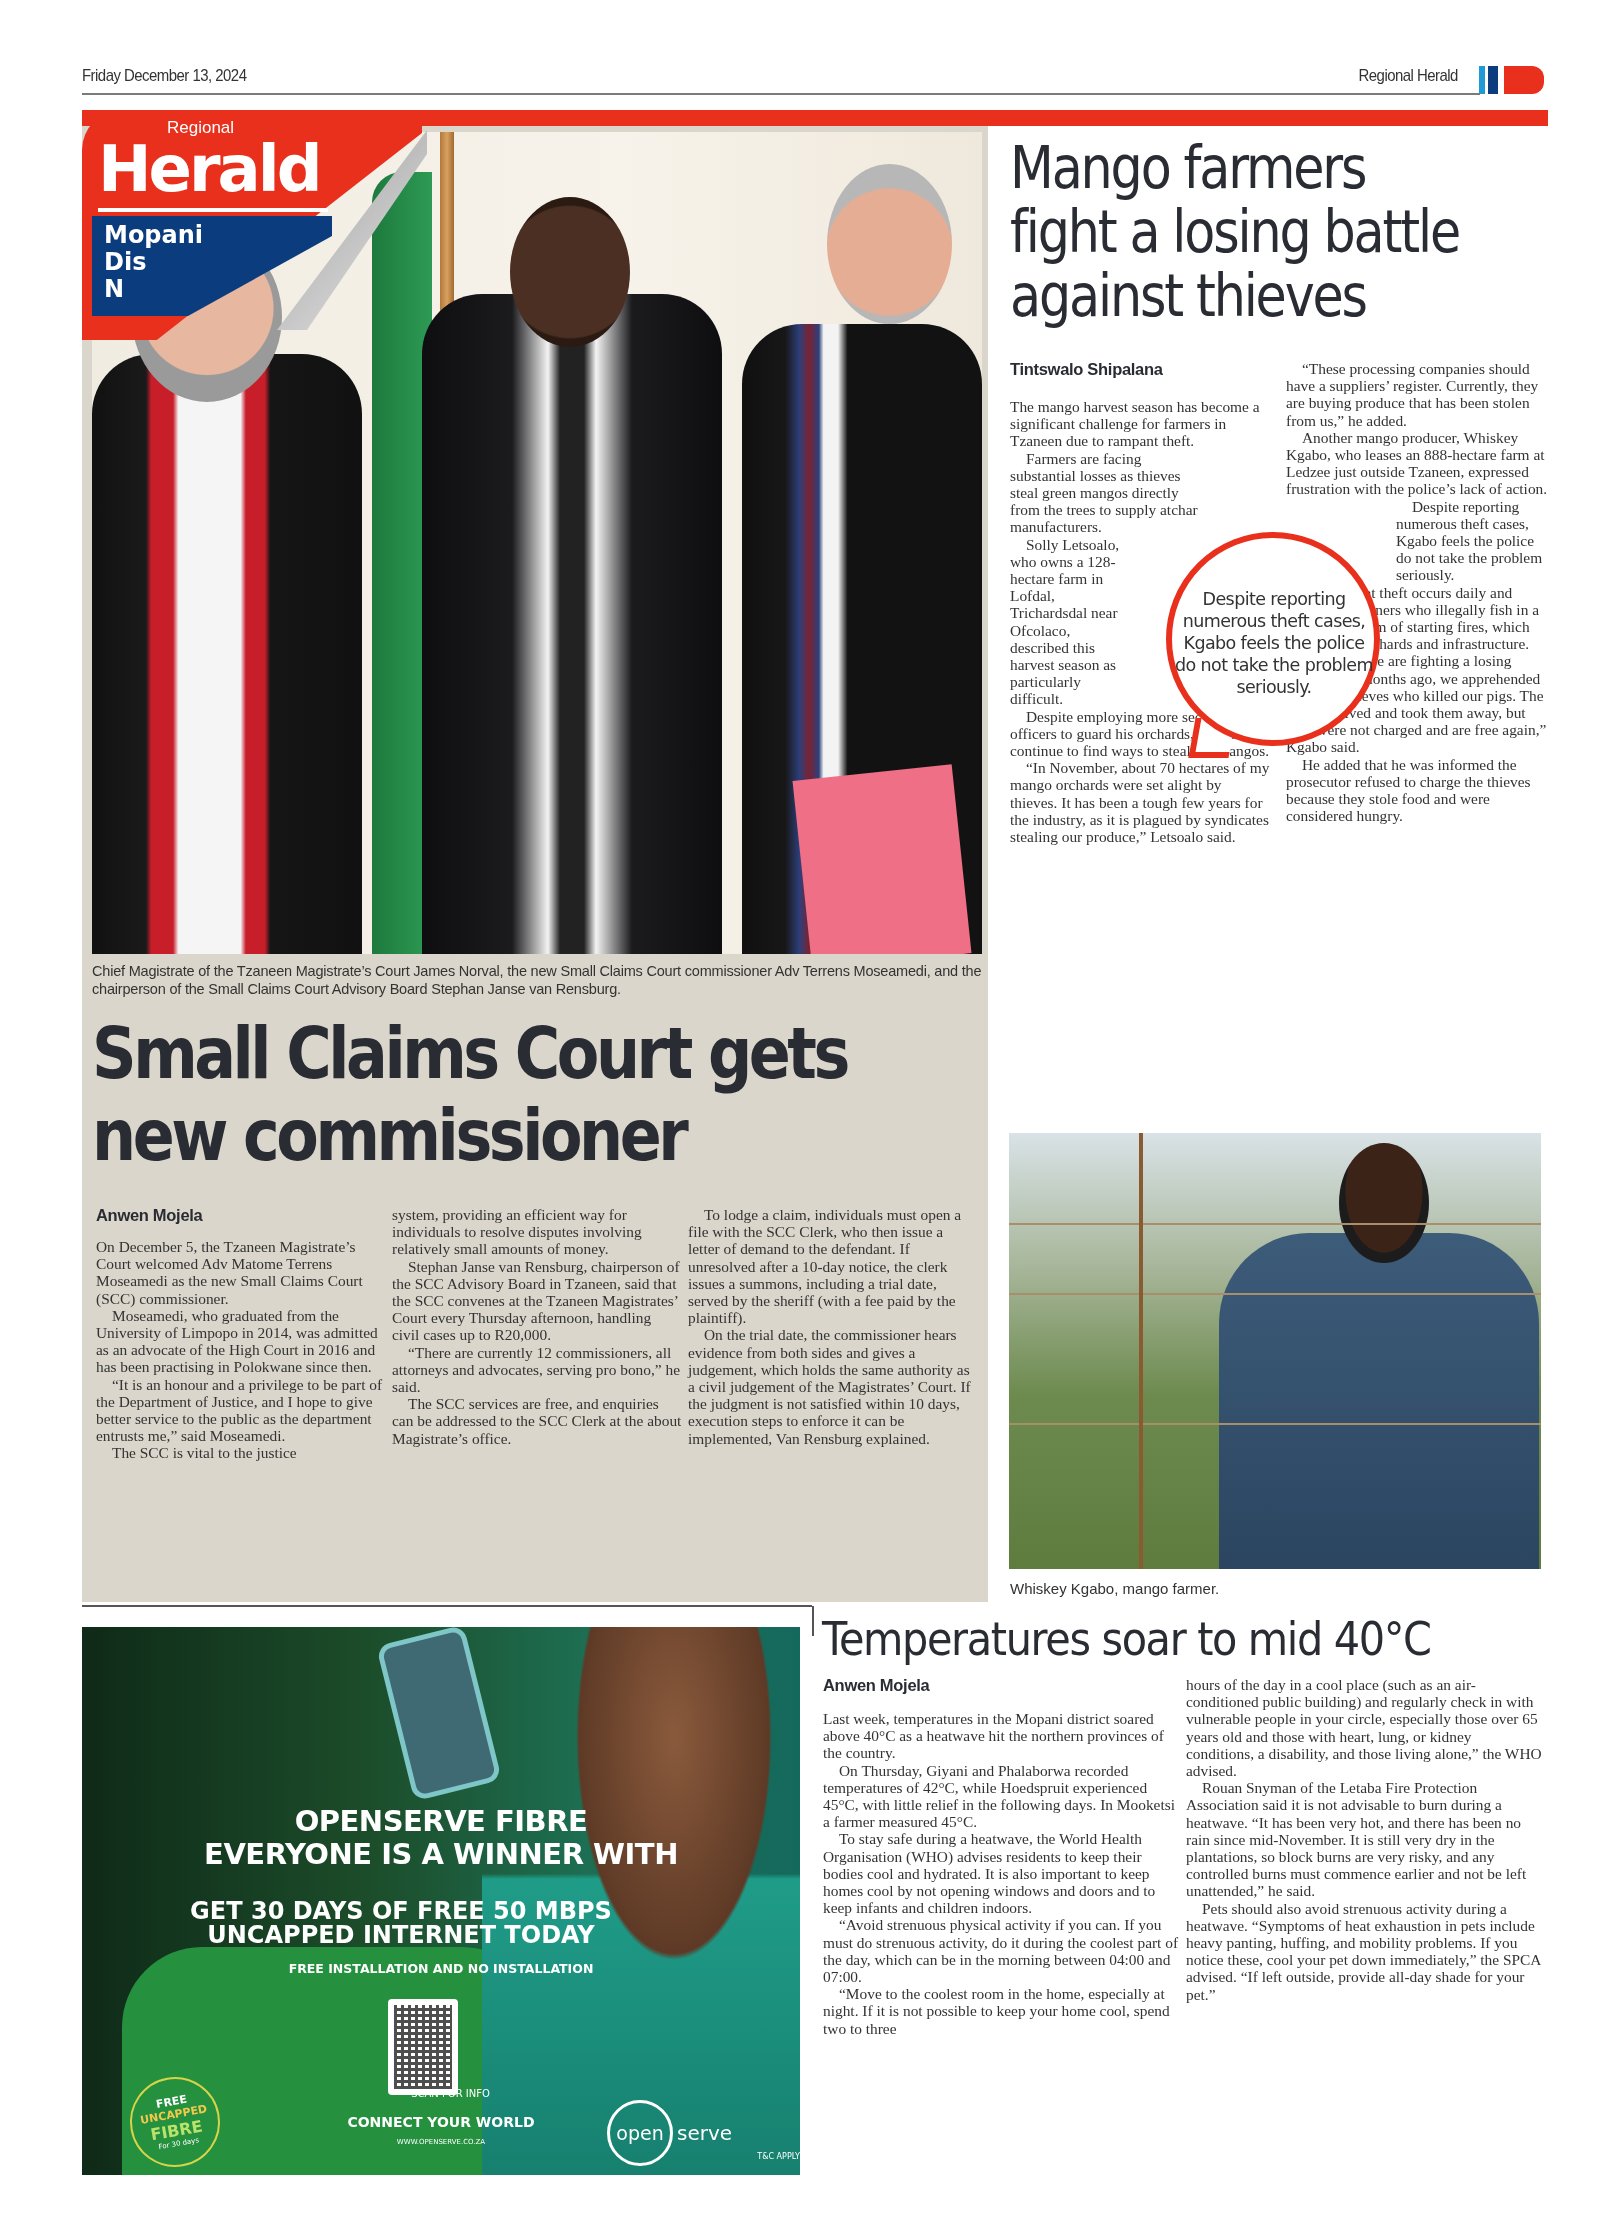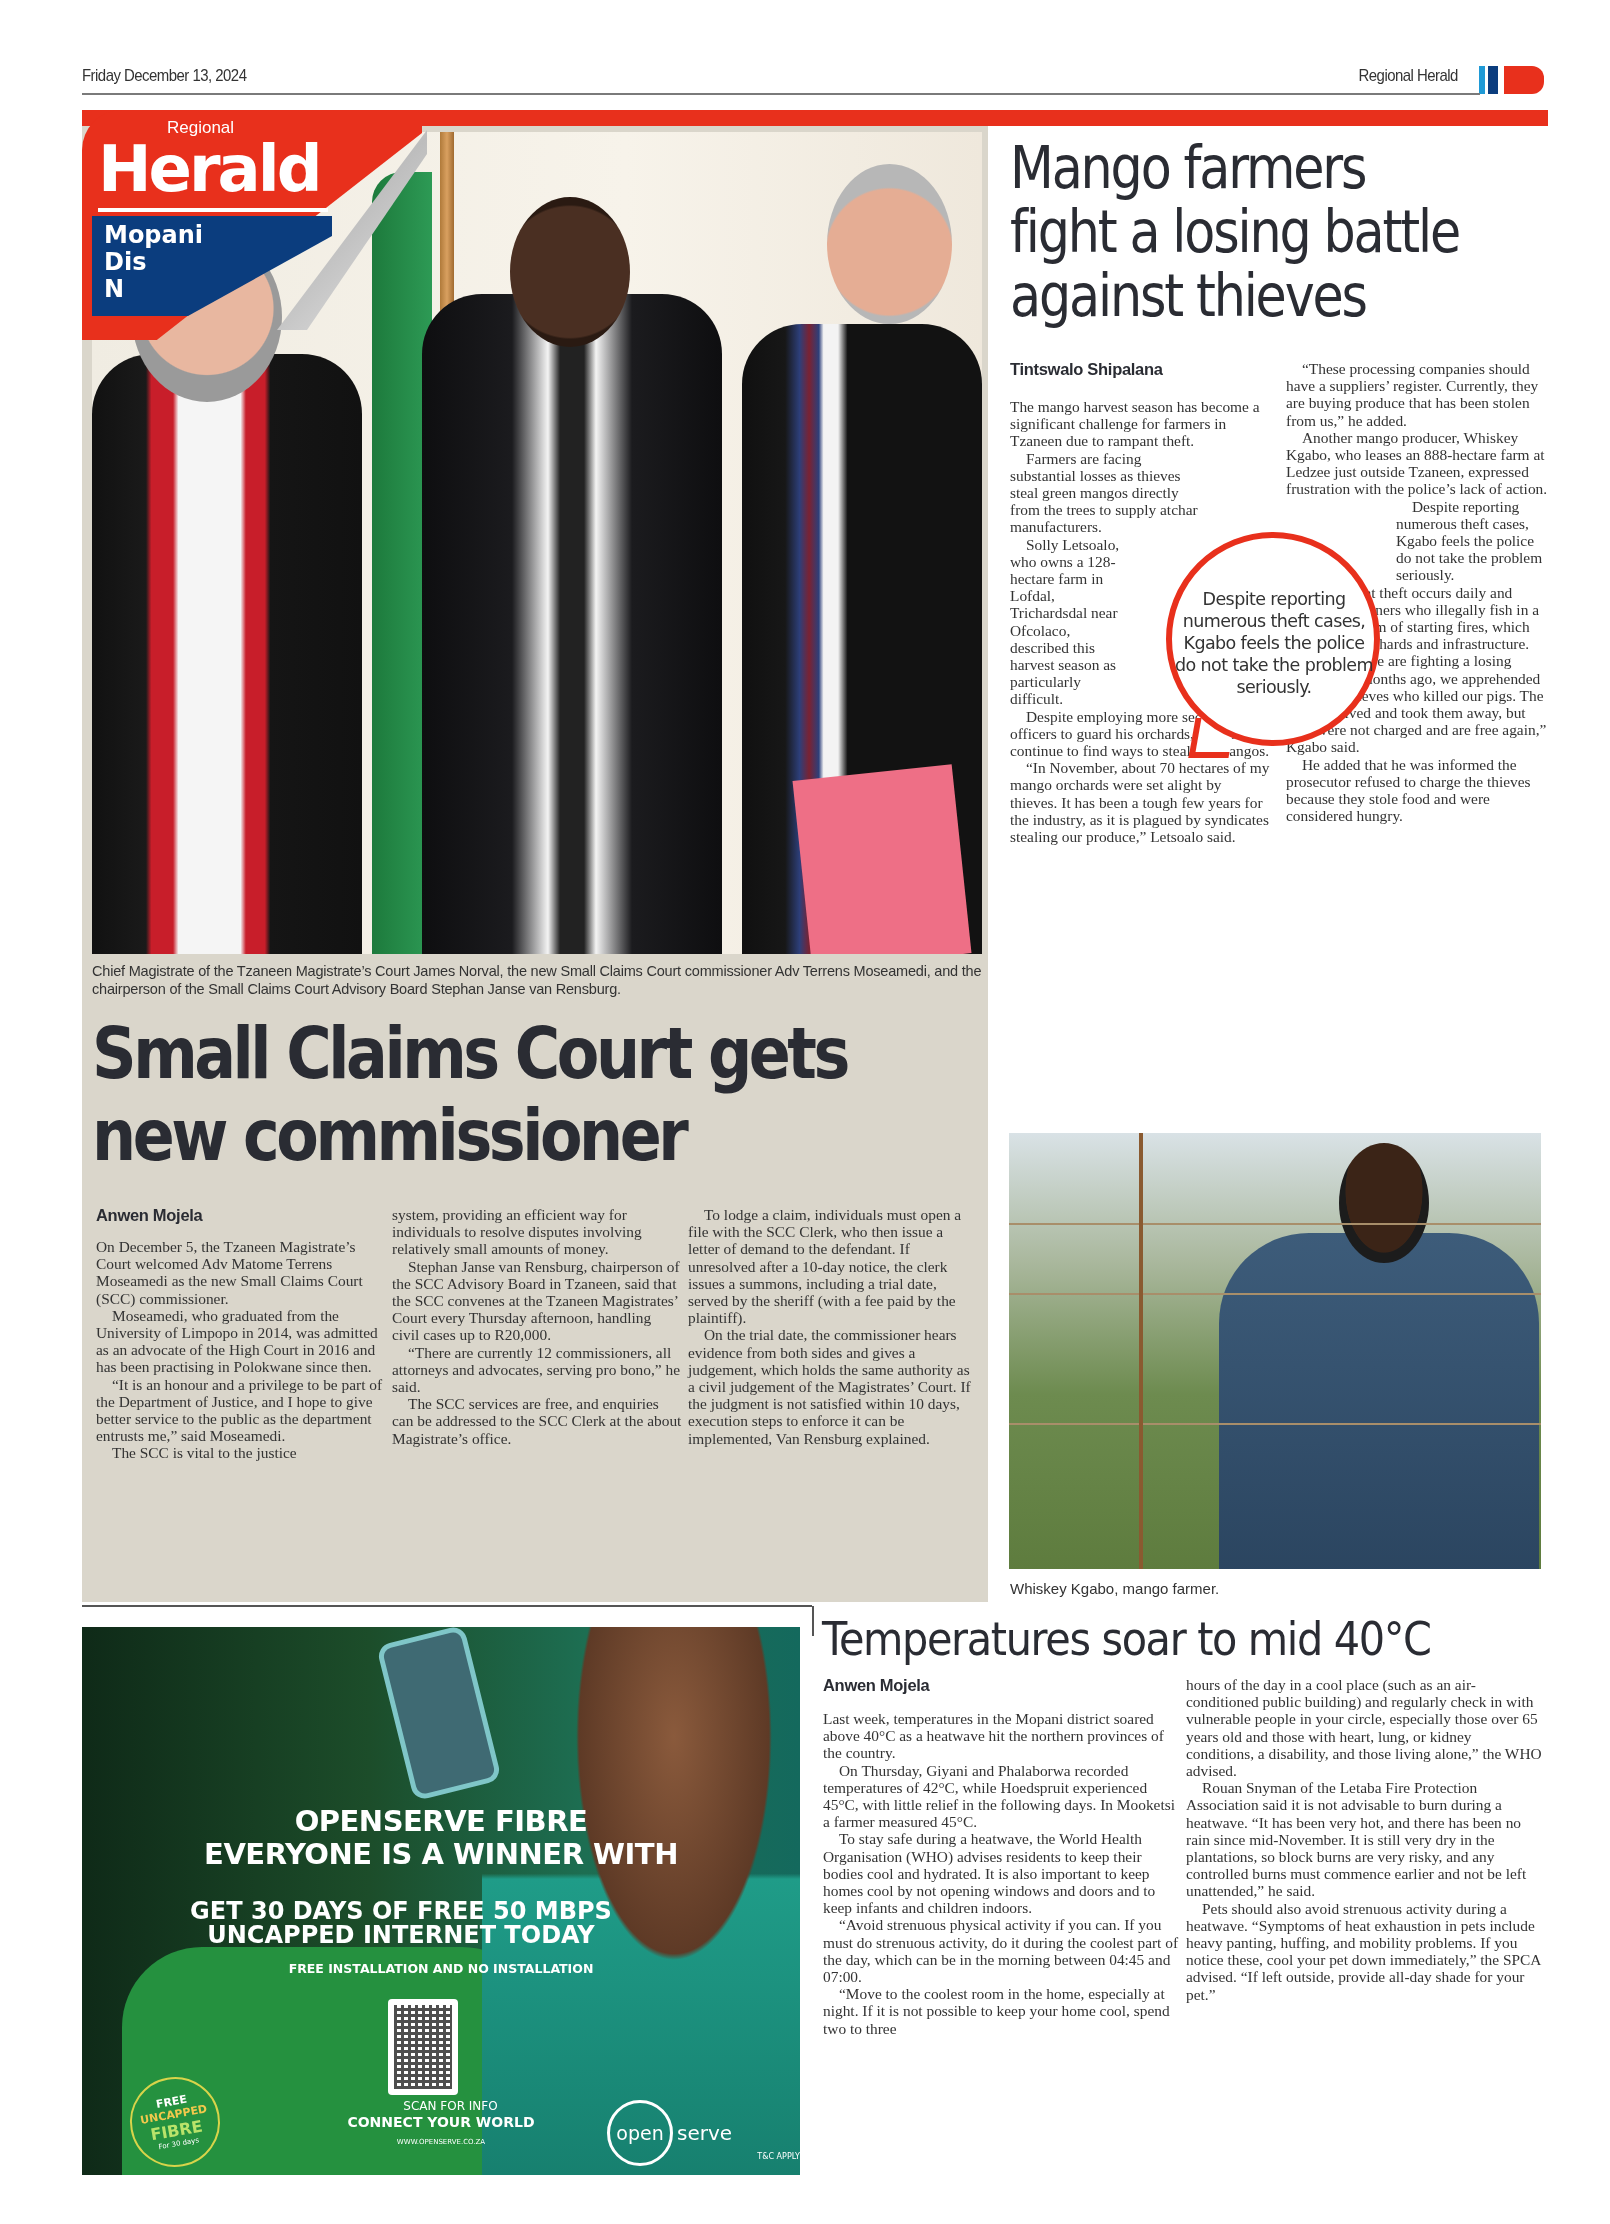--- a/index.html
+++ b/index.html
@@ -58,21 +58,21 @@
   
   .ad { left: 82px; top: 1627px; width: 718px; height: 548px; background: linear-gradient(90deg, #0f2a18 0%, #1c4d2a 40%, #1d6e52 70%, #14695d 100%); overflow: hidden; }
   .ad-sofa { position: absolute; left: 40px; top: 320px; width: 420px; height: 300px; background: #25913f; border-radius: 80px 80px 0 0; }
   .ad-woman { position: absolute; left: 400px; top: 0; width: 320px; height: 548px; background: radial-gradient(ellipse at 60% 20%, #8a5a3c 0%, #5e3a26 35%, transparent 36%), linear-gradient(180deg, transparent 45%, #1f9c88 46%, #17806f 100%); }
   .ad-phone { position: absolute; left: 312px; top: 6px; width: 90px; height: 160px; background: #3f6a73; border: 5px solid #7fc6c8; border-radius: 14px; transform: rotate(-14deg); }
   .ad-h1 { position: absolute; left: 0; width: 718px; top: 178px; text-align: center; font-family: "DejaVu Sans", sans-serif; font-weight: bold; color: #fff; font-size: 29px; line-height: 33px; letter-spacing: -0.5px; }
   .ad-h2 { position: absolute; left: 0; width: 638px; top: 272px; text-align: center; font-family: "DejaVu Sans", sans-serif; font-weight: bold; color: #fff; font-size: 24px; line-height: 24px; }
   .ad-h3 { position: absolute; left: 0; width: 718px; top: 334px; text-align: center; font-family: "DejaVu Sans", sans-serif; font-weight: bold; color: #fff; font-size: 12.5px; }
   .ad-qr { position: absolute; left: 306px; top: 372px; width: 70px; height: 96px; background: #fff; border-radius: 4px; padding: 6px; }
   .ad-qr-grid { width: 58px; height: 84px; background-image: repeating-linear-gradient(0deg, #222 0 3px, transparent 3px 6px), repeating-linear-gradient(90deg, #222 0 3px, transparent 3px 7px); opacity: 0.8; }
-  .ad-scan { position: absolute; left: 0; width: 718px; top: 472px; text-align: center; font-family: "DejaVu Sans", sans-serif; font-size: 12px; color: #fff; padding-left: 19px; }
+  .ad-scan { position: absolute; left: 0; width: 718px; top: 461px; text-align: center; font-family: "DejaVu Sans", sans-serif; font-size: 10px; color: #fff; padding-left: 19px; }
   .ad-connect { position: absolute; left: 0; width: 718px; top: 487px; text-align: center; font-family: "DejaVu Sans", sans-serif; font-weight: bold; font-size: 14px; color: #fff; }
   .ad-url { position: absolute; left: 0; width: 718px; top: 511px; text-align: center; font-family: "DejaVu Sans", sans-serif; font-size: 7px; color: #fff; }
   .ad-tc { position: absolute; left: 0; width: 718px; top: 525px; text-align: right; font-family: "DejaVu Sans", sans-serif; font-size: 8px; color: #fff; }
   .ad-badge { position: absolute; left: 48px; top: 450px; width: 90px; height: 90px; border: 2px solid #d8d44a; border-radius: 50%; text-align: center; font-family: "DejaVu Sans", sans-serif; font-weight: bold; transform: rotate(-10deg); }
   .ad-badge .f1 { color: #fff; font-size: 11px; margin-top: 16px; }
   .ad-badge .f2 { color: #f2c94c; font-size: 11px; }
   .ad-badge .f3 { color: #b9e36a; font-size: 16px; }
   .ad-badge .f4 { color: #fff; font-size: 7px; font-weight: normal; }
   .ad-logo { position: absolute; left: 525px; top: 473px; display: flex; align-items: center; gap: 4px; color: #fff; font-family: "DejaVu Sans", sans-serif; font-size: 20px; }
   .ad-logo .ring { width: 66px; height: 66px; border: 3px solid #fff; border-radius: 50%; display: flex; align-items: center; justify-content: center; font-size: 19px; }
@@ -173,21 +173,21 @@
 
 <div class="abs divider-h"></div>
 <div class="abs divider-v"></div>
 
 <div class="abs temp-head">Temperatures soar to mid 40°C</div>
 <div class="abs byline" style="left:823px;top:1676px;">Anwen Mojela</div>
 <div class="abs col" style="left:823px;top:1710px;width:356px;">
   <p class="first">Last week, temperatures in the Mopani district soared above 40°C as a heatwave hit the northern provinces of the country.</p>
   <p>On Thursday, Giyani and Phalaborwa recorded temperatures of 42°C, while Hoedspruit experienced 45°C, with little relief in the following days. In Mooketsi a farmer measured  45°C.</p>
   <p>To stay safe during a heatwave, the World Health Organisation (WHO) advises residents to keep their bodies cool and hydrated. It is also important to keep homes cool by not opening windows and doors and to keep infants and children indoors.</p>
-  <p>“Avoid strenuous physical activity if you can. If you must do strenuous activity, do it during the coolest part of the day, which can be in the morning between 04:45 and 07:00.</p>
+  <p>“Avoid strenuous physical activity if you can. If you must do strenuous activity, do it during the coolest part of the day, which can be in the morning between 04:00 and 07:00.</p>
   <p>“Move to the coolest room in the home, especially at night. If it is not possible to keep your home cool, spend two to three</p>
 </div>
 <div class="abs col" style="left:1186px;top:1676px;width:356px;">
   <p class="first">hours of the day in a cool place (such as an air-conditioned public building) and regularly check in with vulnerable people in your circle, especially those over 65 years old and those with heart, lung, or kidney conditions, a disability, and those living alone,” the WHO advised.</p>
   <p>Rouan Snyman of the Letaba Fire Protection Association said it is not advisable to burn during a heatwave. “It has been very hot, and there has been no rain since mid-November. It is still very dry in the plantations, so block burns are very risky, and any controlled burns must commence earlier and not be left unattended,” he said.</p>
   <p>Pets should also avoid strenuous activity during a heatwave. “Symptoms of heat exhaustion in pets include heavy panting, huffing, and mobility problems. If you notice these, cool your pet down immediately,” the SPCA advised. “If left outside, provide all-day shade for your pet.”</p>
 </div>
 
 <div class="abs ad">
   <div class="ad-sofa"></div>

